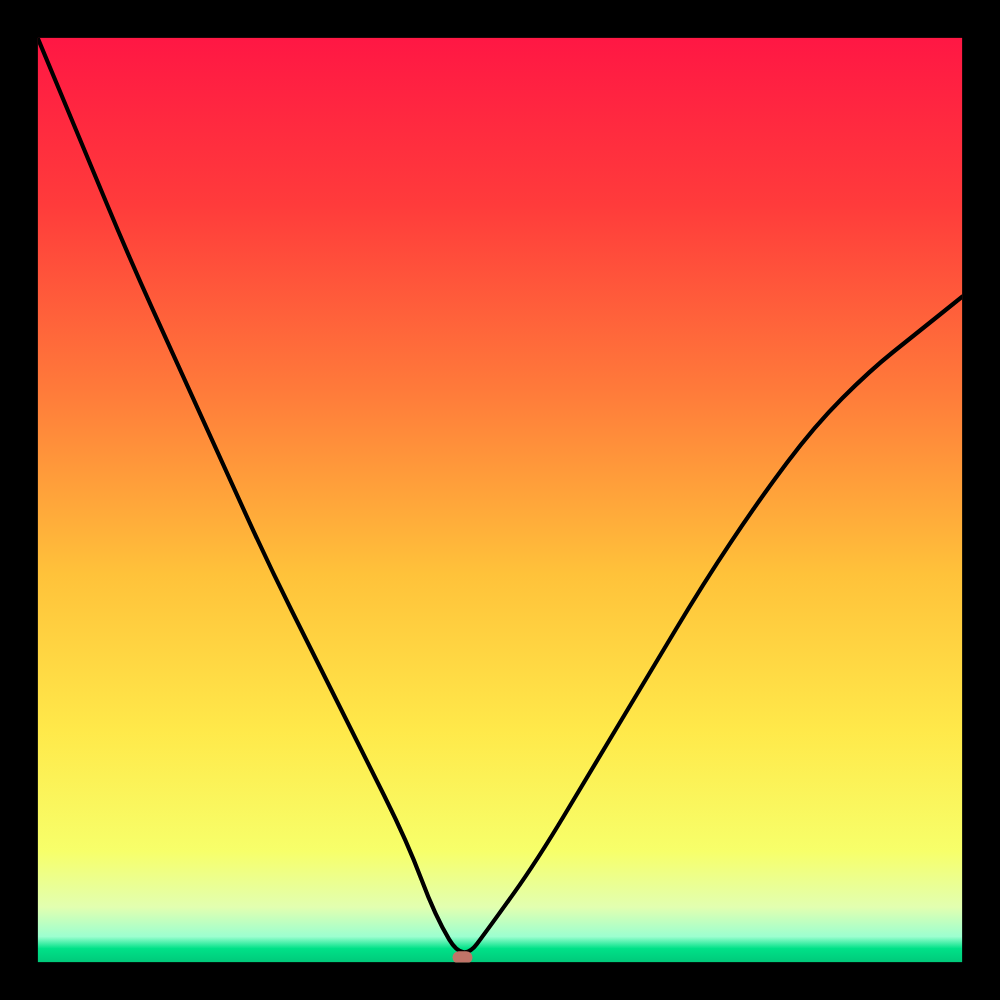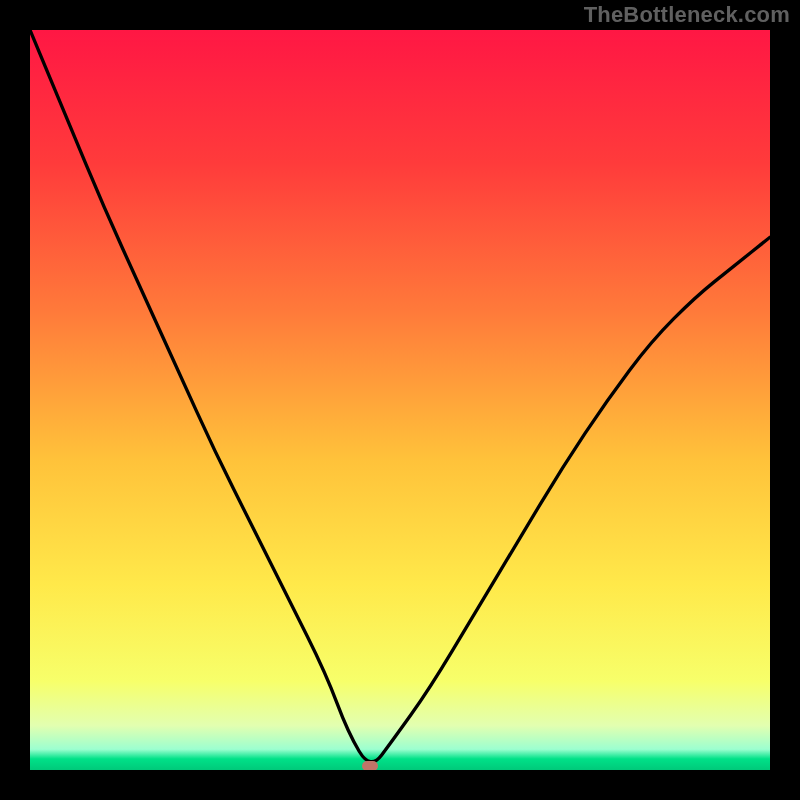--- a/index.html
+++ b/index.html
@@ -53,21 +53,20 @@
     background: #c07468;
     border-radius: 6px;
     transform: translate(-50%, -50%);
     z-index: 3;
   }
 </style>
 </head>
 <body>
 
 <div class="wrapper">
-  <div class="watermark">TheBottleneck.com</div>
 
   <div class="plot-area">
     <svg class="gradient" viewBox="0 0 100 100" preserveAspectRatio="none">
       <defs>
         <linearGradient id="bg-grad" x1="0" y1="0" x2="0" y2="1">
             <stop offset="0%" stop-color="#ff1744"></stop>
             <stop offset="18%" stop-color="#ff3b3b"></stop>
             <stop offset="38%" stop-color="#ff7a3a"></stop>
             <stop offset="57.99999999999999%" stop-color="#ffc23a"></stop>
             <stop offset="75%" stop-color="#ffe94a"></stop>

